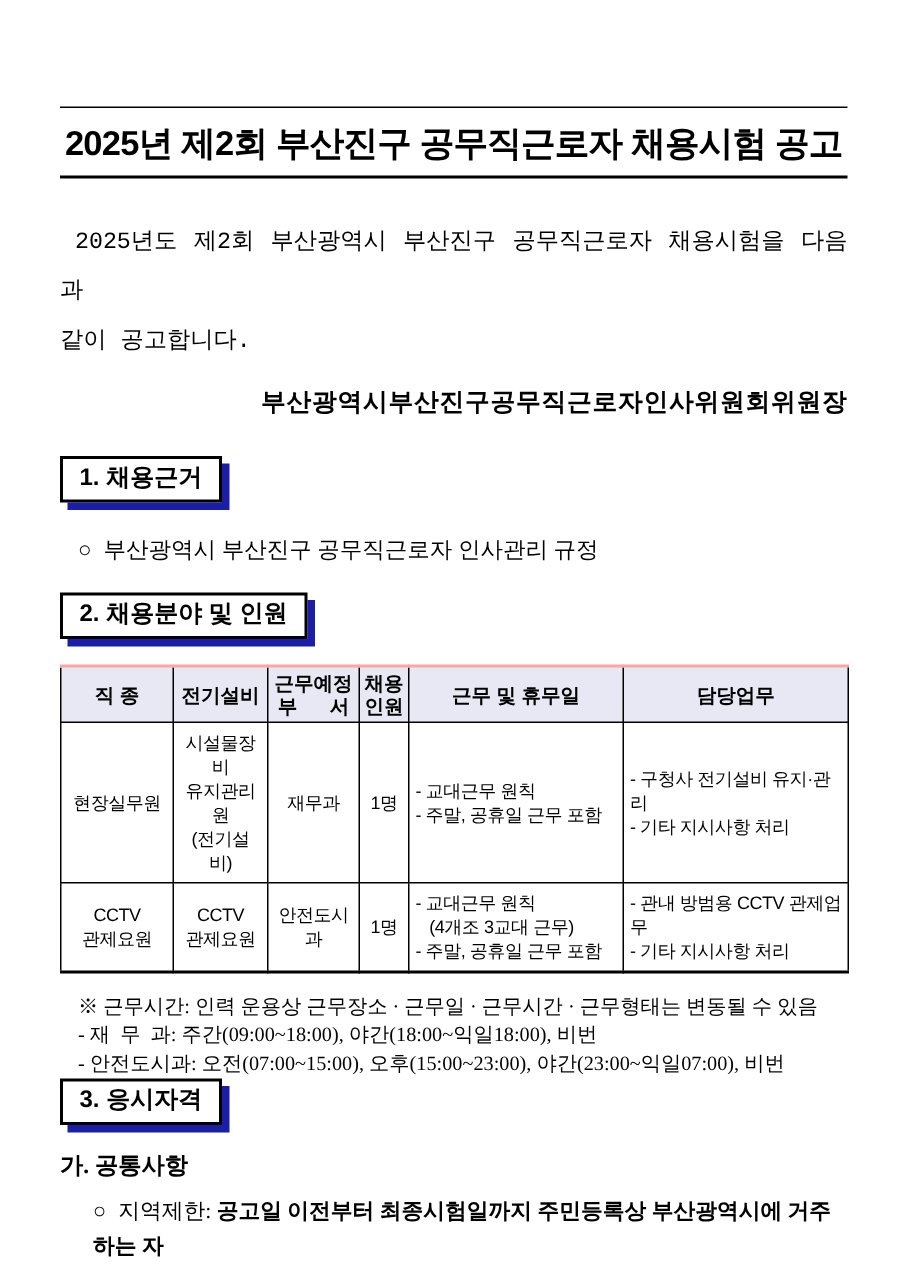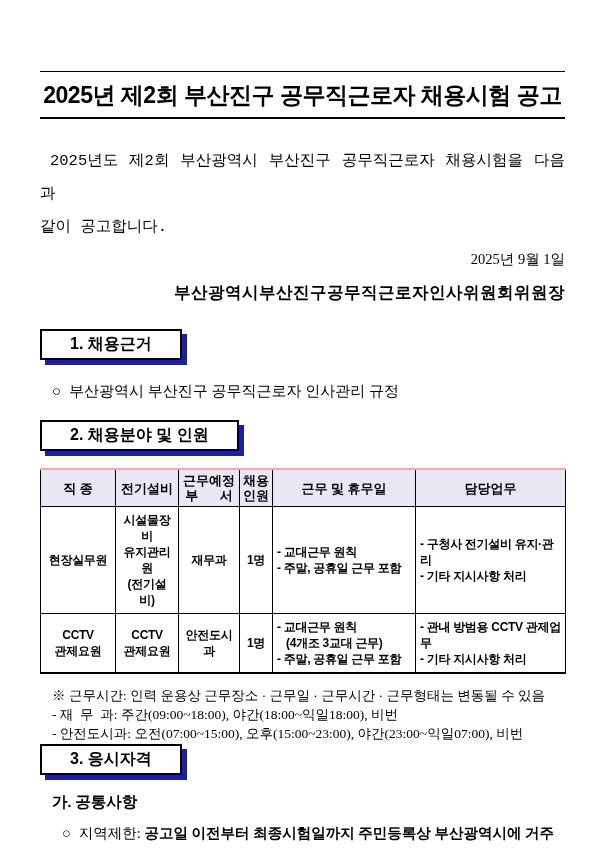--- a/index.html
+++ b/index.html
@@ -22,68 +22,67 @@
   .date-line { margin-top:6px; text-align:right; font-size:14.5px; }
   .issuer-line { margin-top:13px; text-align:right; font-size:16.5px; font-weight:bold; letter-spacing:0.5px; }
 
   .sec-wrap { line-height:0; }
   .sec1-wrap { margin-top:25px; }
   .sec2-wrap { margin-top:19px; }
   .sec3-wrap { margin-top:1px; }
   .sec-box {
     display:inline-block; font-family:"Liberation Sans", sans-serif;
     font-weight:800; font-size:16px; line-height:20px;
-    padding:3px 28px 4px; border:2px solid #000; background:#fff;
+    padding:3px 11px 4px; border:2px solid #000; background:#fff;
     box-shadow:5px 5px 0 var(--shadow-color, #1b1fa8);
   }
   .bullet-line { margin-top:22px; font-size:15px; padding-left:12px; }
   .marker { display:inline-block; margin-right:8px; }
 
   table.jobs {
     border-collapse:collapse; margin-top:17px; width:525px; table-layout:fixed;
     font-family:"Liberation Sans", sans-serif;
     border-top:2px solid #fca5a5; border-bottom:2px solid #000;
   }
-  table.jobs th, table.jobs td { border:1px solid #000; white-space:pre-wrap;font-weight:bold; }
+  table.jobs th, table.jobs td { border:1px solid #000; white-space:pre-wrap; }
   table.jobs th {
     background:var(--th-bg, #e8e8f4); font-size:13px; font-weight:bold;
     line-height:15px; padding:3px 2px; text-align:center; vertical-align:middle;
   }
   table.jobs td {
     font-size:12px; line-height:16px; padding:5px 4px;
     letter-spacing:-0.3px; vertical-align:middle;
   }
   td.c { text-align:center; }
   td.l { text-align:left; }
   .col-job { width:75px; } .col-detail { width:63px; } .col-dept { width:61px; }
   .col-count { width:33px; } .col-sched { width:143px; } .col-duty { width:150px; }
 
   .notes { margin-top:12px; font-size:13.5px; line-height:19px; padding-left:12px; }
   .note-line { white-space:pre-wrap; }
 
-  .ga-line { margin-top:17px; font-weight:bold; font-size:15.5px;margin-left:12px; }
+  .ga-line { margin-top:17px; font-weight:bold; font-size:15.5px; }
   .sec3-bullet { margin-top:9px; padding-left:22px; font-size:14.5px; line-height:23px; }
   .bold-part { font-weight:bold; }
 </style>
 </head>
 <body>
 
 <div class="page">
 
   <hr class="rule-thin">
 
   <div class="title">2025년 제2회 부산진구 공무직근로자 채용시험 공고</div>
   <hr class="rule-thick">
 
   <div class="intro">
     <div class="intro-l1">2025년도 제2회 부산광역시 부산진구 공무직근로자 채용시험을 다음과</div>
     <div class="intro-l2">같이 공고합니다.</div>
   </div>
 
-  <div class="date-line">2025년 9월 1일</div>
   <div class="issuer-line">부산광역시부산진구공무직근로자인사위원회위원장</div>
 
   <div class="sec-wrap sec1-wrap">
     <span class="sec-box">1. 채용근거</span>
   </div>
   <div class="bullet-line">
     <span class="marker">○</span><span>부산광역시 부산진구 공무직근로자 인사관리 규정</span>
   </div>
 
   <div class="sec-wrap sec2-wrap">

